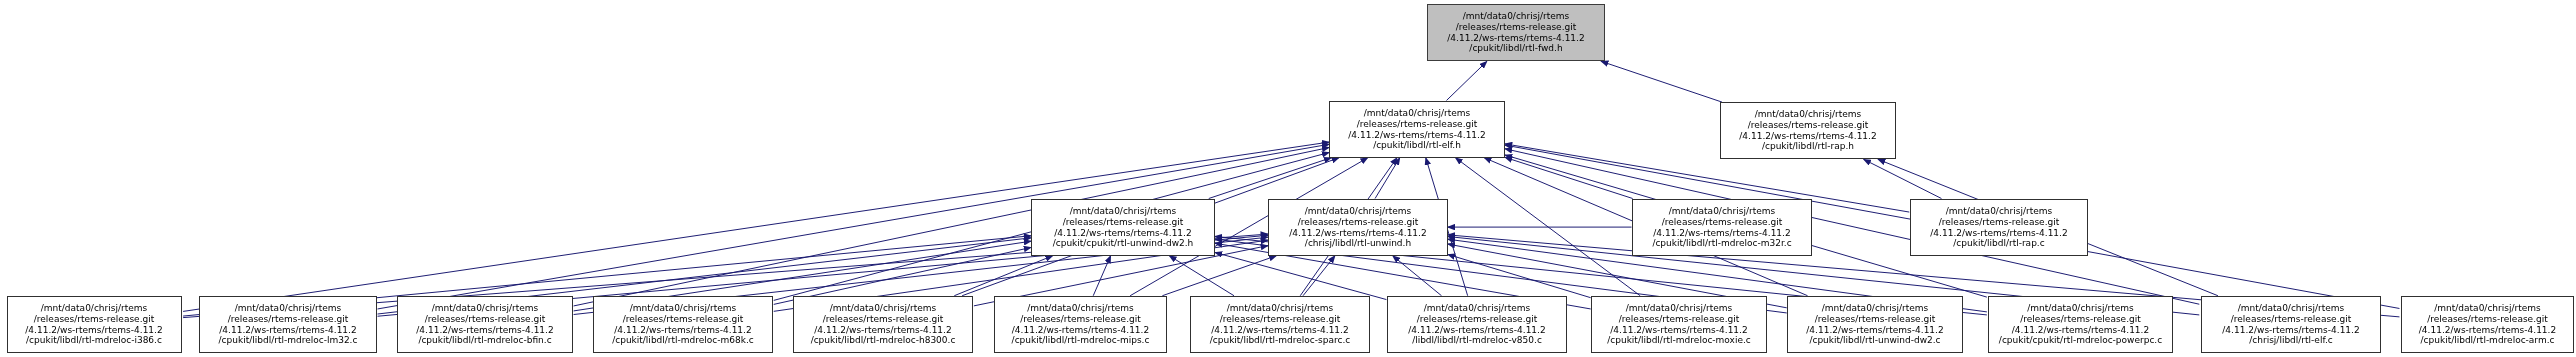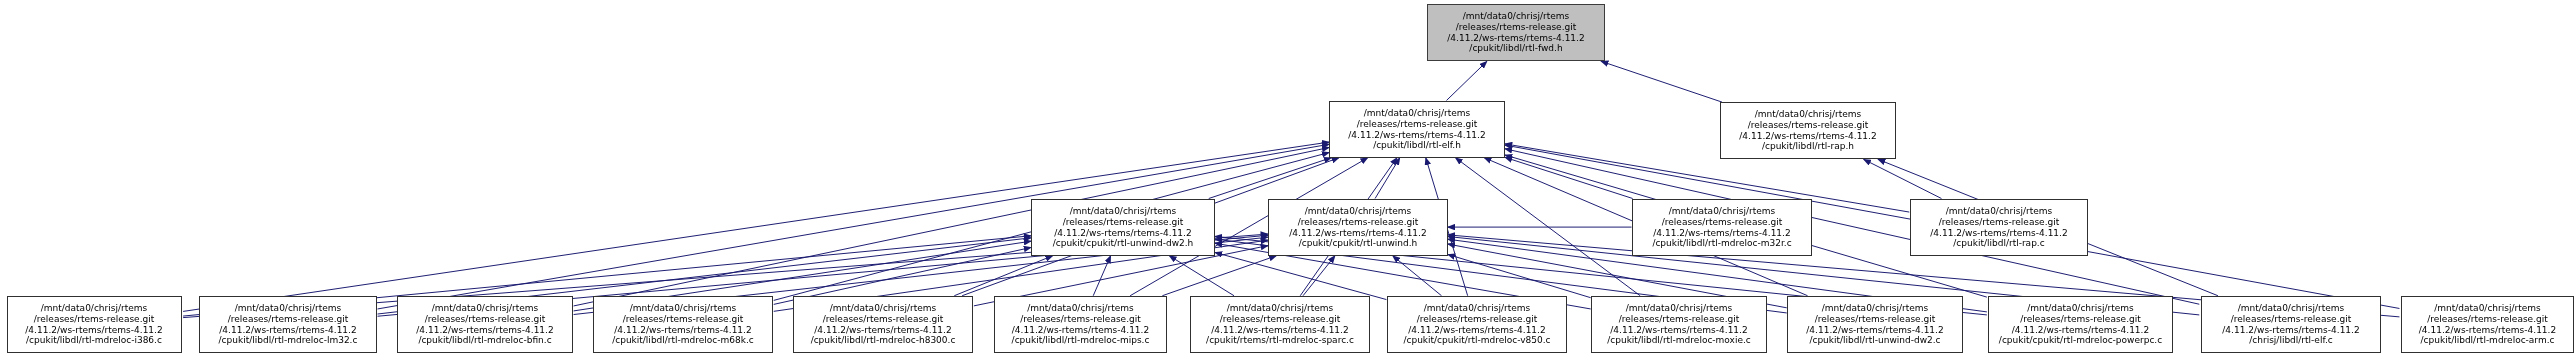--- a/index.html
+++ b/index.html
@@ -120,21 +120,21 @@
       <div class="graph-node" style="left: 1031px; top: 199px; width: 184px; height: 57px;">
         <span>/mnt/data0/chrisj/rtems</span>
         <span>/releases/rtems-release.git</span>
         <span>/4.11.2/ws-rtems/rtems-4.11.2</span>
         <span>/cpukit/cpukit/rtl-unwind-dw2.h</span>
       </div>
       <div class="graph-node" style="left: 1268px; top: 199px; width: 180px; height: 57px;">
         <span>/mnt/data0/chrisj/rtems</span>
         <span>/releases/rtems-release.git</span>
         <span>/4.11.2/ws-rtems/rtems-4.11.2</span>
-        <span>/cpukit/cpukit/rtl-unwind.h</span>
+        <span>/chrisj/libdl/rtl-unwind.h</span>
       </div>
       <div class="graph-node" style="left: 1632px; top: 199px; width: 180px; height: 57px;">
         <span>/mnt/data0/chrisj/rtems</span>
         <span>/releases/rtems-release.git</span>
         <span>/4.11.2/ws-rtems/rtems-4.11.2</span>
         <span>/cpukit/libdl/rtl-mdreloc-m32r.c</span>
       </div>
       <div class="graph-node" style="left: 1910px; top: 199px; width: 178px; height: 57px;">
         <span>/mnt/data0/chrisj/rtems</span>
         <span>/releases/rtems-release.git</span>
@@ -174,27 +174,27 @@
       <div class="graph-node" style="left: 994px; top: 296px; width: 173px; height: 57px;">
         <span>/mnt/data0/chrisj/rtems</span>
         <span>/releases/rtems-release.git</span>
         <span>/4.11.2/ws-rtems/rtems-4.11.2</span>
         <span>/cpukit/libdl/rtl-mdreloc-mips.c</span>
       </div>
       <div class="graph-node" style="left: 1190px; top: 296px; width: 180px; height: 57px;">
         <span>/mnt/data0/chrisj/rtems</span>
         <span>/releases/rtems-release.git</span>
         <span>/4.11.2/ws-rtems/rtems-4.11.2</span>
-        <span>/cpukit/rtems/rtl-mdreloc-sparc.c</span>
+        <span>/cpukit/libdl/rtl-mdreloc-sparc.c</span>
       </div>
       <div class="graph-node" style="left: 1387px; top: 296px; width: 180px; height: 57px;">
         <span>/mnt/data0/chrisj/rtems</span>
         <span>/releases/rtems-release.git</span>
         <span>/4.11.2/ws-rtems/rtems-4.11.2</span>
-        <span>/cpukit/cpukit/rtl-mdreloc-v850.c</span>
+        <span>/libdl/libdl/rtl-mdreloc-v850.c</span>
       </div>
       <div class="graph-node" style="left: 1591px; top: 296px; width: 176px; height: 57px;">
         <span>/mnt/data0/chrisj/rtems</span>
         <span>/releases/rtems-release.git</span>
         <span>/4.11.2/ws-rtems/rtems-4.11.2</span>
         <span>/cpukit/libdl/rtl-mdreloc-moxie.c</span>
       </div>
       <div class="graph-node" style="left: 1787px; top: 296px; width: 176px; height: 57px;">
         <span>/mnt/data0/chrisj/rtems</span>
         <span>/releases/rtems-release.git</span>

